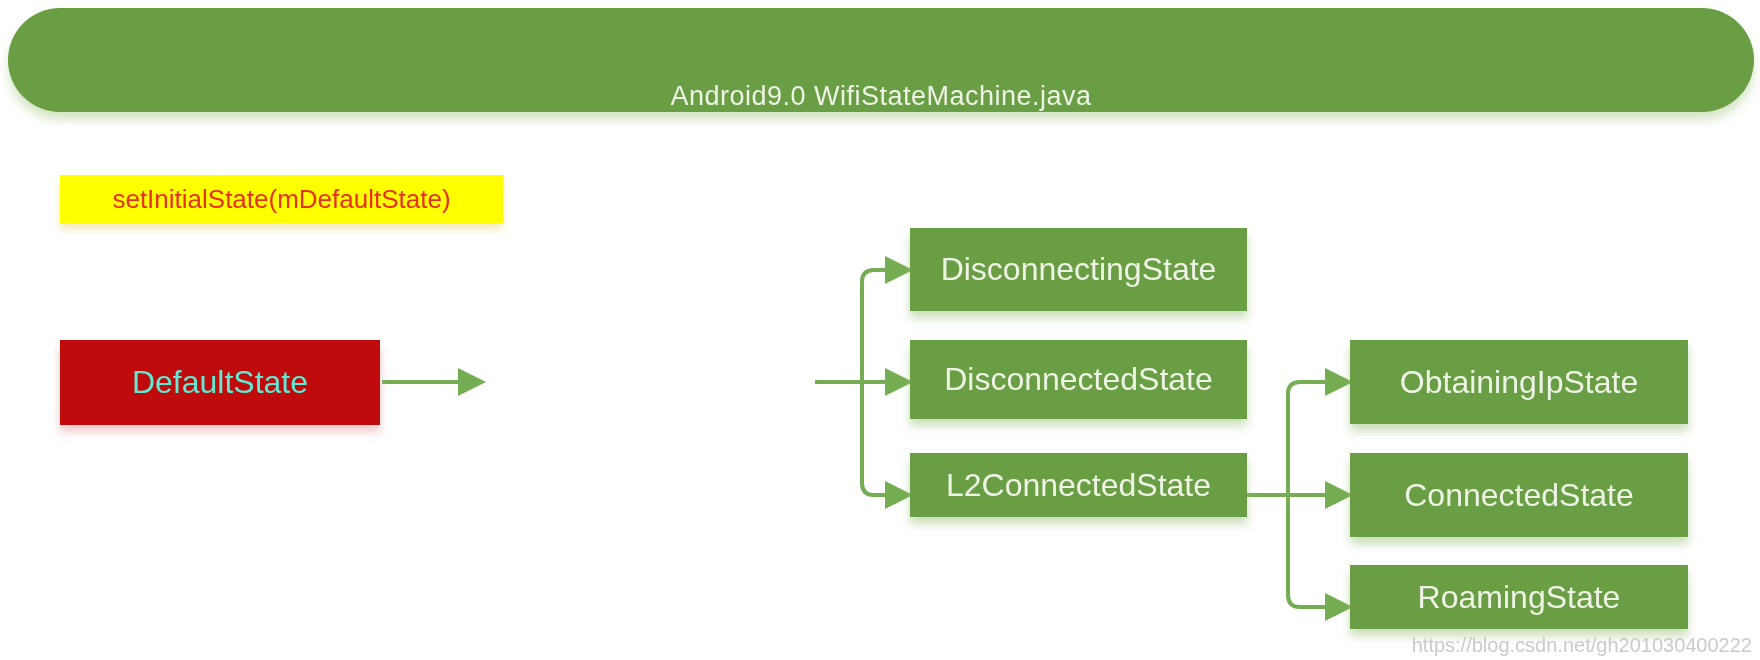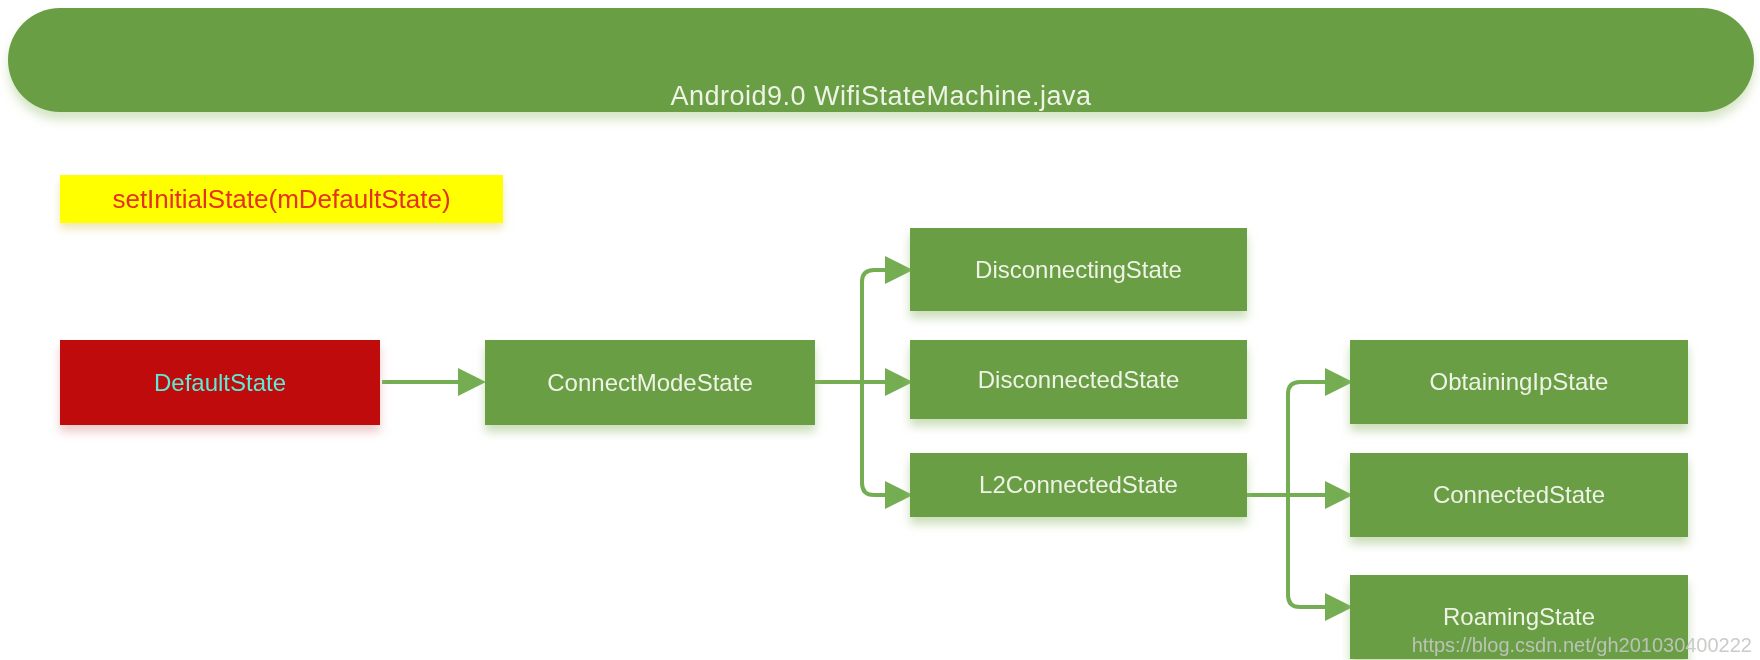--- a/index.html
+++ b/index.html
@@ -48,21 +48,21 @@
     font-size: 26px;
   }
   
   .node {
     position: absolute;
     display: flex;
     align-items: center;
     justify-content: center;
   }
   .node span {
-    font-size: 24px;
+    font-size: 32px;
     white-space: nowrap;
   }
   .node.green {
     background: var(--box-green);
     box-shadow: 0 7px 9px rgba(160, 195, 130, 0.55);
   }
   .node.green span { color: var(--light-text); }
   .node.red {
     background: var(--box-red);
     box-shadow: 0 7px 9px rgba(225, 160, 160, 0.55);
@@ -127,23 +127,20 @@
   </div>
 
   <div class="annotation">
     <span>setInitialState(mDefaultState)</span>
   </div>
 
   <div class="node red" style="left:60px; top:340px; width:320px; height:85px;">
     <span>DefaultState</span>
   </div>
 
-  <div class="node green" style="left:485px; top:340px; width:330px; height:85px;">
-    <span>ConnectModeState</span>
-  </div>
 
   <div class="node green" style="left:910px; top:228px; width:337px; height:83px;">
     <span>DisconnectingState</span>
   </div>
 
   <div class="node green" style="left:910px; top:340px; width:337px; height:79px;">
     <span>DisconnectedState</span>
   </div>
 
   <div class="node green" style="left:910px; top:453px; width:337px; height:64px;">
@@ -151,19 +148,19 @@
   </div>
 
   <div class="node green" style="left:1350px; top:340px; width:338px; height:84px;">
     <span>ObtainingIpState</span>
   </div>
 
   <div class="node green" style="left:1350px; top:453px; width:338px; height:84px;">
     <span>ConnectedState</span>
   </div>
 
-  <div class="node green" style="left:1350px; top:565px; width:338px; height:84px;margin-top:10px;">
+  <div class="node green" style="left:1350px; top:565px; width:338px; height:64px;">
     <span>RoamingState</span>
   </div>
 
   <div class="watermark-url">https://blog.csdn.net/gh201030400222</div>
 
 </div>
 
 </body></html>

